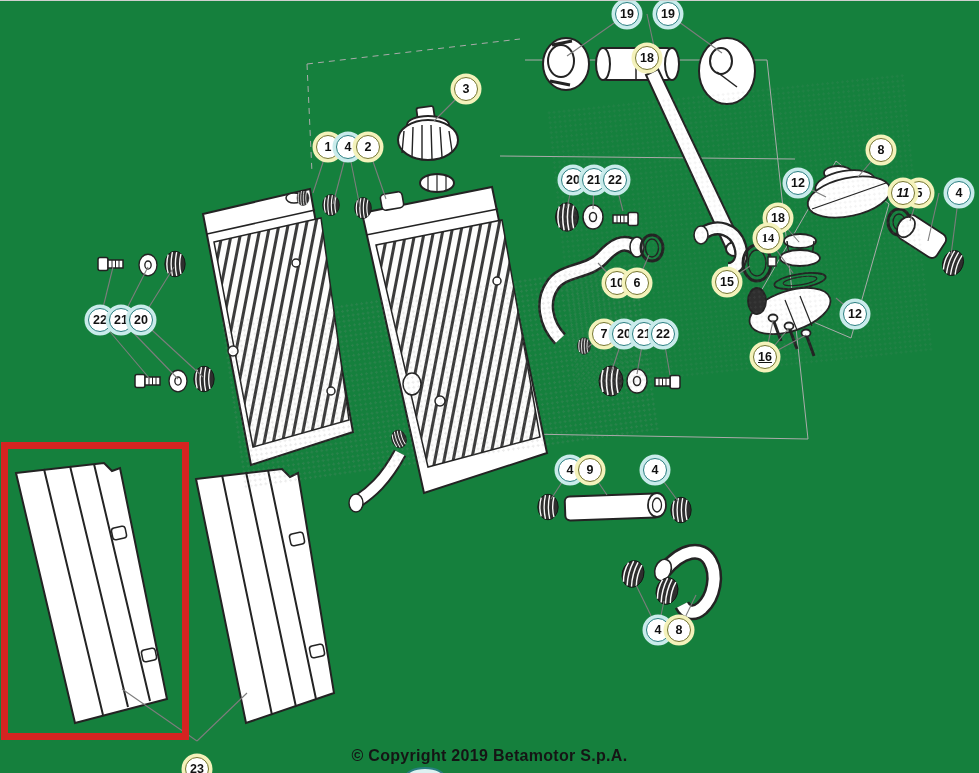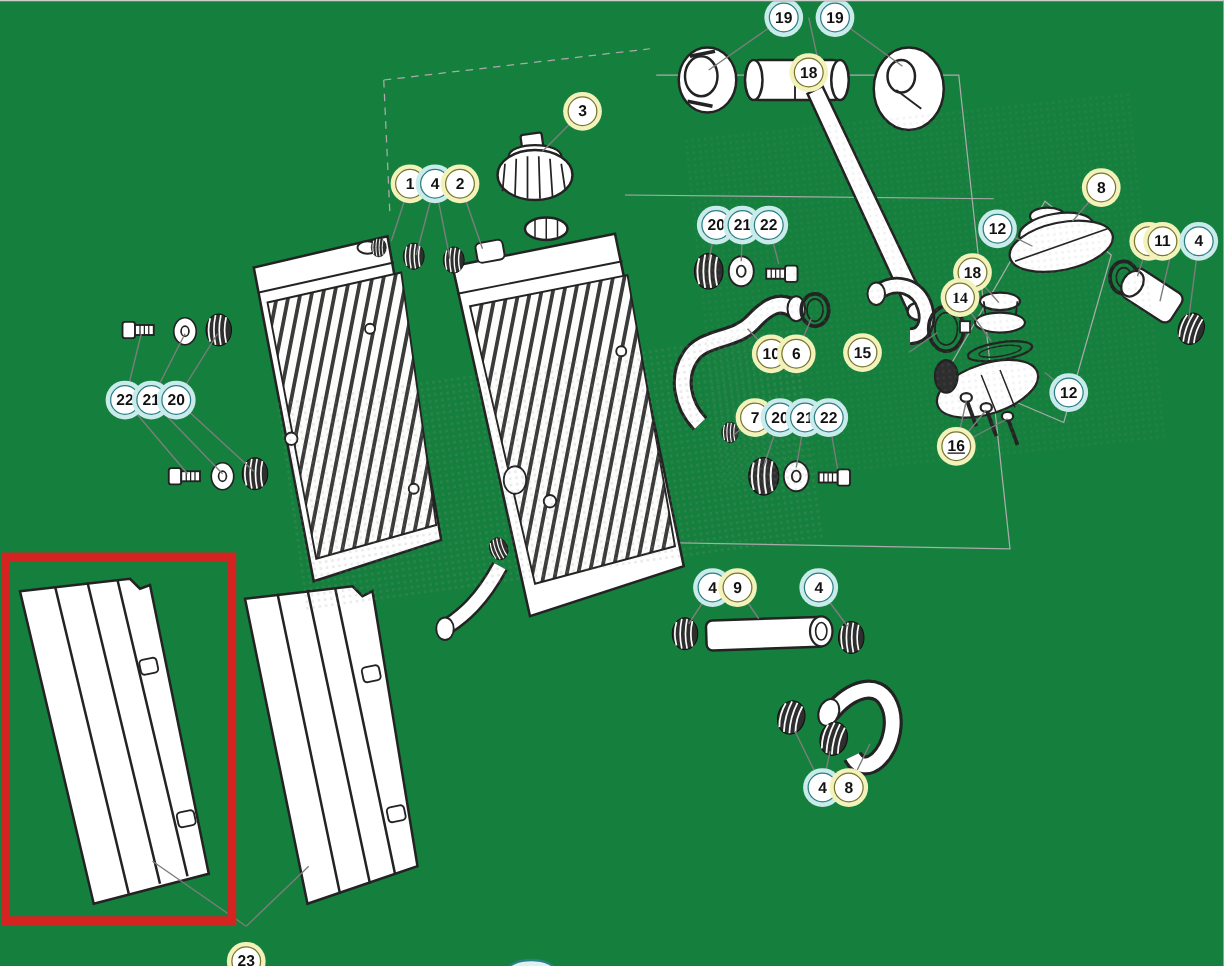--- a/index.html
+++ b/index.html
@@ -257,38 +257,39 @@
       <div class="callout yellow" style="left: 454px; top: 76px;">3</div>
       <div class="callout yellow" style="left: 316px; top: 134px;">1</div>
       <div class="callout teal" style="left: 336px; top: 134px;">4</div>
       <div class="callout yellow" style="left: 356px; top: 134px;">2</div>
       <div class="callout yellow" style="left: 869px; top: 137px;">8</div>
       <div class="callout teal" style="left: 561px; top: 167px;">20</div>
       <div class="callout teal" style="left: 582px; top: 167px;">21</div>
       <div class="callout teal" style="left: 603px; top: 167px;">22</div>
       <div class="callout teal" style="left: 786px; top: 170px;">12</div>
       <div class="callout yellow" style="left: 907px; top: 180px;">5</div>
-      <div class="callout yellow" style="left: 918px; top: 180px;">11</div>
+      <div class="callout yellow" style="left: 891px; top: 180px; font-style: italic;">11</div>
       <div class="callout teal" style="left: 947px; top: 180px;">4</div>
       <div class="callout yellow" style="left: 766px; top: 205px;">18</div>
       <div class="callout yellow" style="left: 756px; top: 225px; font-family: Liberation Serif, serif;">14</div>
-      <div class="callout yellow" style="left: 678px; top: 269px;">15</div>
+      <div class="callout yellow" style="left: 715px; top: 269px;">15</div>
       <div class="callout yellow" style="left: 605px; top: 270px;">10</div>
       <div class="callout yellow" style="left: 625px; top: 270px;">6</div>
       <div class="callout teal" style="left: 843px; top: 301px;">12</div>
       <div class="callout teal" style="left: 88px; top: 307px;">22</div>
       <div class="callout teal" style="left: 109px; top: 307px;">21</div>
       <div class="callout teal" style="left: 129px; top: 307px;">20</div>
       <div class="callout yellow" style="left: 592px; top: 321px;">7</div>
       <div class="callout teal" style="left: 612px; top: 321px;">20</div>
       <div class="callout teal" style="left: 632px; top: 321px;">21</div>
       <div class="callout teal" style="left: 651px; top: 321px;">22</div>
       <div class="callout yellow" style="left: 753px; top: 344px; text-decoration: underline;">16</div>
       <div class="callout teal" style="left: 558px; top: 457px;">4</div>
       <div class="callout yellow" style="left: 578px; top: 457px;">9</div>
       <div class="callout teal" style="left: 643px; top: 457px;">4</div>
       <div class="callout teal" style="left: 646px; top: 617px;">4</div>
       <div class="callout yellow" style="left: 667px; top: 617px;">8</div>
       <div class="callout yellow" style="left: 185px; top: 744px; margin-top: 12px;">23</div>
     </div>
 
+  <div class="copyright">© Copyright 2019 Betamotor S.p.A.</div>
   <div class="partial-callout"></div>
 </div>
 
 </body></html>

